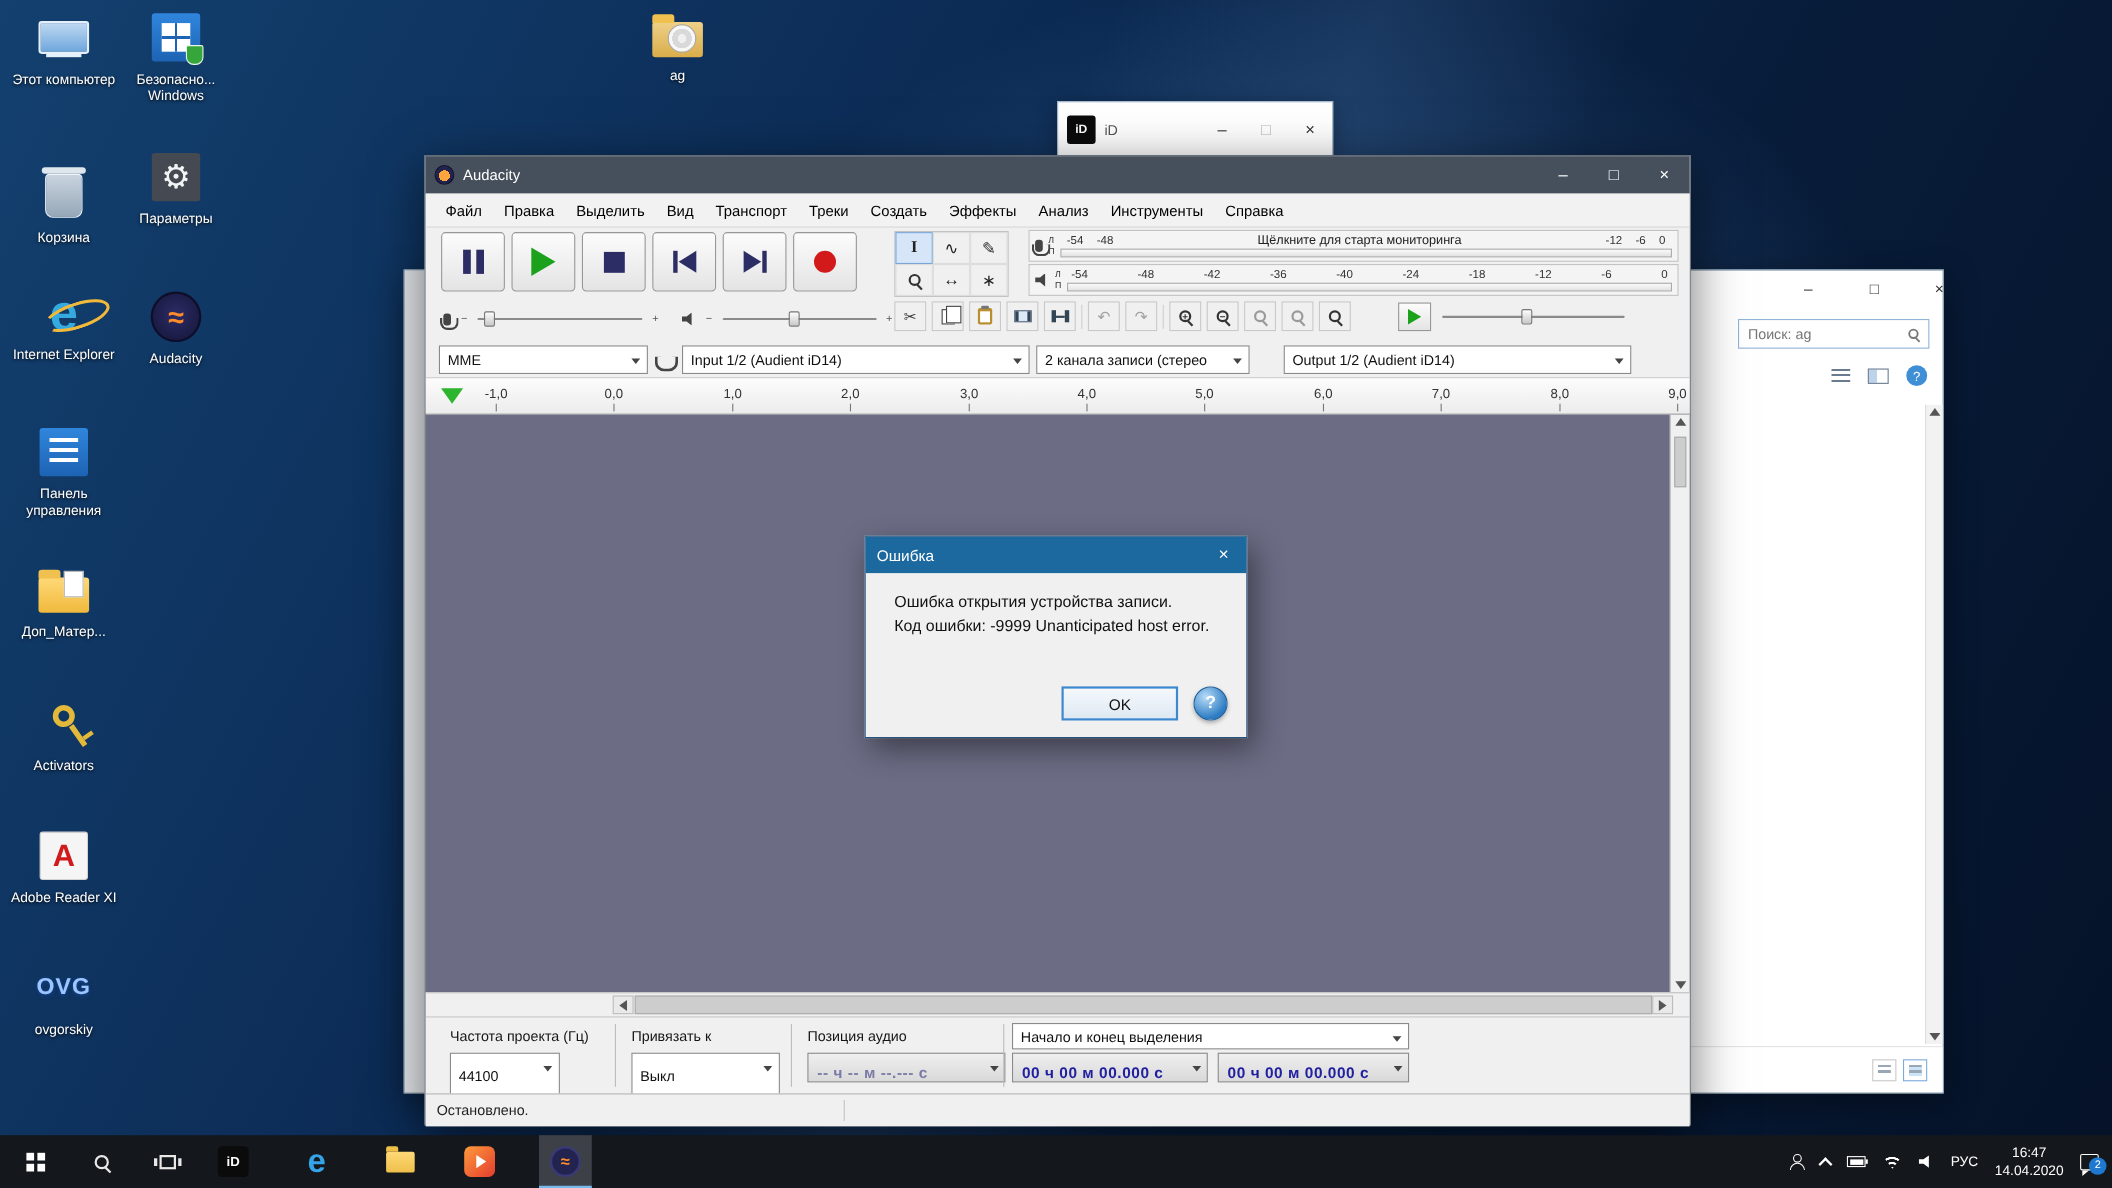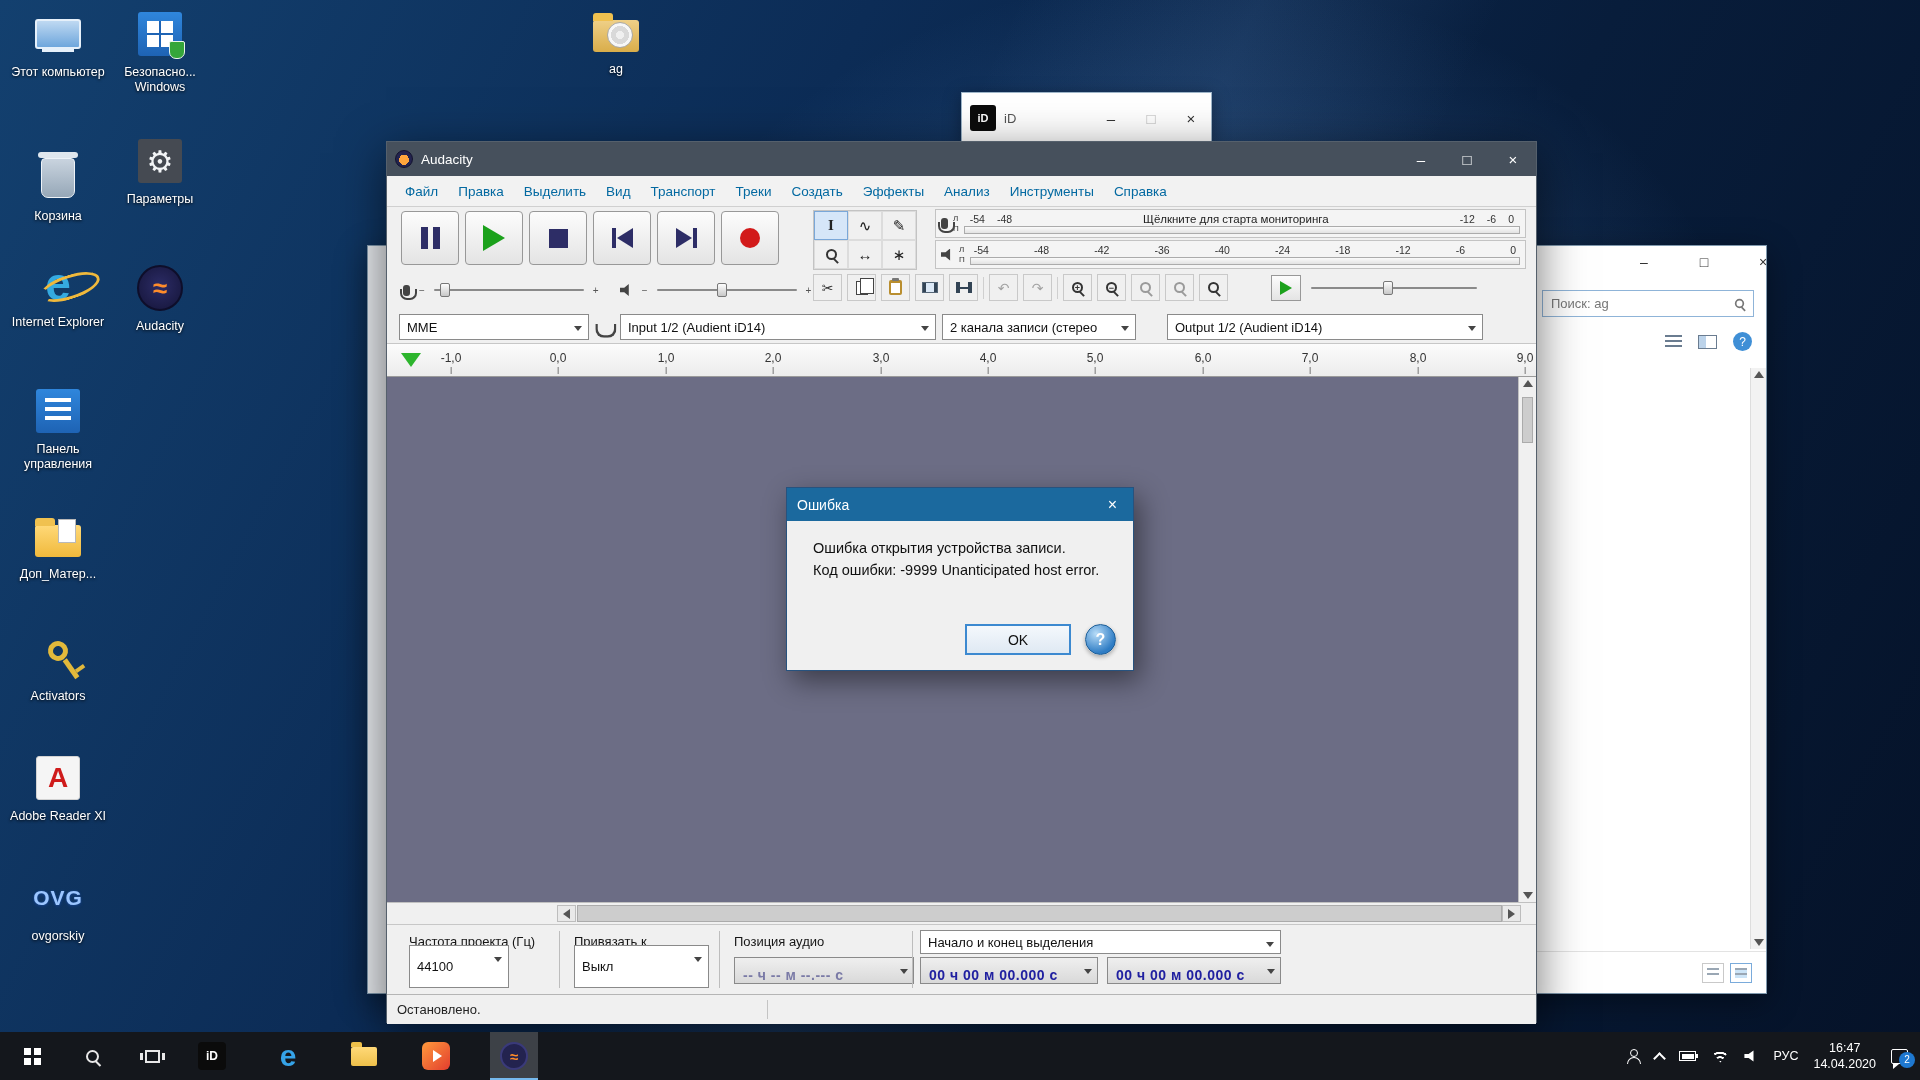--- a/index.html
+++ b/index.html
@@ -44,21 +44,21 @@
 .wbtn{width:46px;height:100%;display:flex;align-items:center;justify-content:center;color:#fff;font-size:15px;cursor:pointer}
 .tri-r{width:0;height:0;border-left:7px solid #555;border-top:5px solid transparent;border-bottom:5px solid transparent}
 .tri-l{width:0;height:0;border-right:7px solid #555;border-top:5px solid transparent;border-bottom:5px solid transparent}
 .tri-u{width:0;height:0;border-bottom:7px solid #555;border-left:5px solid transparent;border-right:5px solid transparent}
 .tri-d{width:0;height:0;border-top:7px solid #555;border-left:5px solid transparent;border-right:5px solid transparent}
 
 
 #expl{left:367px;top:245px;width:1400px;height:749px;border:1px solid #7f98ad;z-index:2;box-shadow:0 8px 30px rgba(0,0,0,.4)}
 .ex-strip{position:absolute;left:0;top:0;bottom:0;width:19px;background:#e7eaee;border-right:1px solid #cdd2d8}
 .ex-ctrl{position:absolute;top:0;height:32px;width:46px;display:flex;align-items:center;justify-content:center;color:#333;font-size:14px;cursor:pointer}
-.ex-search{position:absolute;top:44px;right:12px;width:212px;height:27px;border:1px solid #8fb4d8;display:flex;align-items:center;padding:0 8px;color:#777;font-size:13px;cursor:text}
+.ex-search{position:absolute;top:44px;right:12px;width:174px;height:27px;border:1px solid #8fb4d8;display:flex;align-items:center;padding:0 8px;color:#777;font-size:13px;cursor:text}
 .mag{width:11px;height:11px;border:2px solid #333;border-radius:50%;position:relative;display:flex;align-items:center;justify-content:center;font-size:9px;font-weight:bold;color:#333}
 .mag::after{content:"";position:absolute;width:2px;height:6px;background:#333;bottom:-6px;right:-2px;transform:rotate(-45deg)}
 .mag.gray{border-color:#9a9a9a;color:#9a9a9a}.mag.gray::after{background:#9a9a9a}
 .mag.dim{border-color:#777}.mag.dim::after{background:#777}
 .ex-tools{position:absolute;top:86px;right:14px;display:flex;gap:16px;align-items:center}
 .ex-list{width:17px;height:14px;background:repeating-linear-gradient(#6a7c90 0 2px,transparent 2px 5px);cursor:pointer}
 .ex-pane{width:19px;height:14px;border:1px solid #6a7c90;background:linear-gradient(to right,#bcd3ea 0 7px,#fff 7px);cursor:pointer}
 .ex-help{width:19px;height:19px;border-radius:50%;background:#3f8fd6;color:#fff;font-size:12px;display:flex;align-items:center;justify-content:center;cursor:pointer}
 .ex-vscroll{position:absolute;top:122px;bottom:44px;right:0;width:16px;background:#f2f2f2;border-left:1px solid #ddd;display:flex;flex-direction:column;justify-content:space-between;align-items:center;padding:3px 0}
 .ex-status{position:absolute;bottom:0;left:19px;right:0;height:42px;border-top:1px solid #e3e3e3;background:#fff}
@@ -75,21 +75,21 @@
 .id-ctrls .wbtn{color:#333;width:40px}
 .id-ctrls .dis{color:#b9b9b9}
 
 
 #aud{left:386px;top:141px;width:1151px;height:882px;background:#f0f0f0;border:1px solid #55606c;box-shadow:0 12px 44px rgba(0,0,0,.55);z-index:10}
 .aud-title{height:34px;background:#46505c;display:flex;align-items:center;padding-left:8px}
 .aud-logo{width:18px;height:18px;border-radius:50%;background:radial-gradient(circle at 50% 55%,#ffa53c 0 5px,#23234f 5px);border:1px solid #12122e}
 .aud-title-text{color:#fff;font-size:13.5px;margin-left:8px}
 .aud-controls{margin-left:auto;display:flex;height:100%}
 .menubar{height:31px;background:#f2f2f2;border-bottom:1px solid #d0d0d0;display:flex;align-items:center;padding-left:8px}
-.menu-item{font-size:13.5px;color:#0369a1;padding:5px 10px;cursor:pointer}
+.menu-item{font-size:13.5px;color:#000000;padding:5px 10px;cursor:pointer}
 .toolbars{position:relative;height:137px;background:#f0f0f0;border-bottom:1px solid #c7c7c7}
 .transport{position:absolute;left:14px;top:4px;display:flex;gap:6px}
 .tbtn{width:58px;height:54px;border:1px solid #989898;border-radius:4px;background:linear-gradient(#fcfcfc,#e4e4e4);display:flex;align-items:center;justify-content:center;cursor:pointer}
 .sh-pause{display:flex;gap:5px}.sh-pause i{width:7px;height:22px;background:#2d2d66}
 .sh-play{width:0;height:0;border-left:22px solid #1ba11b;border-top:13px solid transparent;border-bottom:13px solid transparent}
 .sh-stop{width:19px;height:19px;background:#2d2d66}
 .sh-prev{display:flex;align-items:center;gap:1px}.sh-prev b{width:4px;height:20px;background:#2d2d66}.sh-prev i{width:0;height:0;border-right:16px solid #2d2d66;border-top:10px solid transparent;border-bottom:10px solid transparent}
 .sh-next{display:flex;align-items:center;gap:1px}.sh-next i{width:0;height:0;border-left:16px solid #2d2d66;border-top:10px solid transparent;border-bottom:10px solid transparent}.sh-next b{width:4px;height:20px;background:#2d2d66}
 .sh-rec{width:20px;height:20px;border-radius:50%;background:#d21a1a}
 .tools{position:absolute;left:426px;top:3px;display:grid;grid-template-columns:repeat(3,34px);grid-auto-rows:29px;border:1px solid #c3c3c3;background:#f0f0f0}
@@ -141,21 +141,21 @@
 .pin{position:absolute;left:14px;top:9px;width:0;height:0;border-left:10px solid transparent;border-right:10px solid transparent;border-top:14px solid #2db52d;cursor:pointer}
 .trackwrap{position:relative;height:525px;background:#6c6d85}
 .vscroll{position:absolute;right:0;top:0;bottom:0;width:18px;background:#f0f0f0;border-left:1px solid #c0c0c0;display:flex;flex-direction:column;justify-content:space-between;align-items:center;padding:3px 0;cursor:pointer}
 .vthumb{position:absolute;left:3px;top:20px;width:11px;height:46px;background:#cdcdcd;border:1px solid #ababab}
 .hscroll{position:relative;height:22px;background:#f0f0f0;border-top:1px solid #c0c0c0}
 .hbtn{position:absolute;top:2px;width:19px;height:17px;display:flex;align-items:center;justify-content:center;background:#e9e9e9;border:1px solid #bdbdbd;cursor:pointer}
 .hthumb{position:absolute;left:190px;width:925px;top:2px;height:17px;background:#cdcdcd;border:1px solid #ababab;cursor:pointer}
 .selbar{position:relative;height:70px;background:#f0f0f0;border-top:1px solid #c7c7c7;font-size:13px;color:#161616}
 .sel-label{position:absolute;top:9px}
 .sel-sep{position:absolute;top:6px;bottom:6px;width:1px;background:#bdbdbd}
-.selbar .combo{top:20px;height:43px}
+.selbar .combo{top:32px;height:43px}
 .combo.range{top:5px;height:24px}
 .timefield{position:absolute;top:32px;height:27px;background:linear-gradient(#efefef,#d9d9d9);border:1px solid #8a8a8a;display:flex;align-items:flex-end;padding:0 18px 0 8px;font-size:14px;font-weight:bold;color:#2020a0;letter-spacing:.5px;cursor:pointer;white-space:nowrap;overflow:hidden}
 .timefield::after{content:"";position:absolute;right:5px;top:11px;border-left:4px solid transparent;border-right:4px solid transparent;border-top:5px solid #444}
 .timefield.dim{color:#7a7aa6}
 .statusbar{position:relative;height:30px;background:#f0f0f0;border-top:1px solid #b5b5b5;display:flex;align-items:center;padding-left:10px;font-size:13px;color:#222}
 .status-sep{position:absolute;left:380px;top:5px;bottom:5px;width:1px;background:#c4c4c4}
 
 
 #dlg{position:absolute;left:786px;top:487px;width:348px;height:184px;background:#f0f0f0;border:1px solid #27527e;box-shadow:6px 10px 26px rgba(0,0,0,.45);z-index:40}
 .dlg-title{height:33px;background:#1b699e;display:flex;align-items:center;padding:0 10px;color:#fff;font-size:14px}

